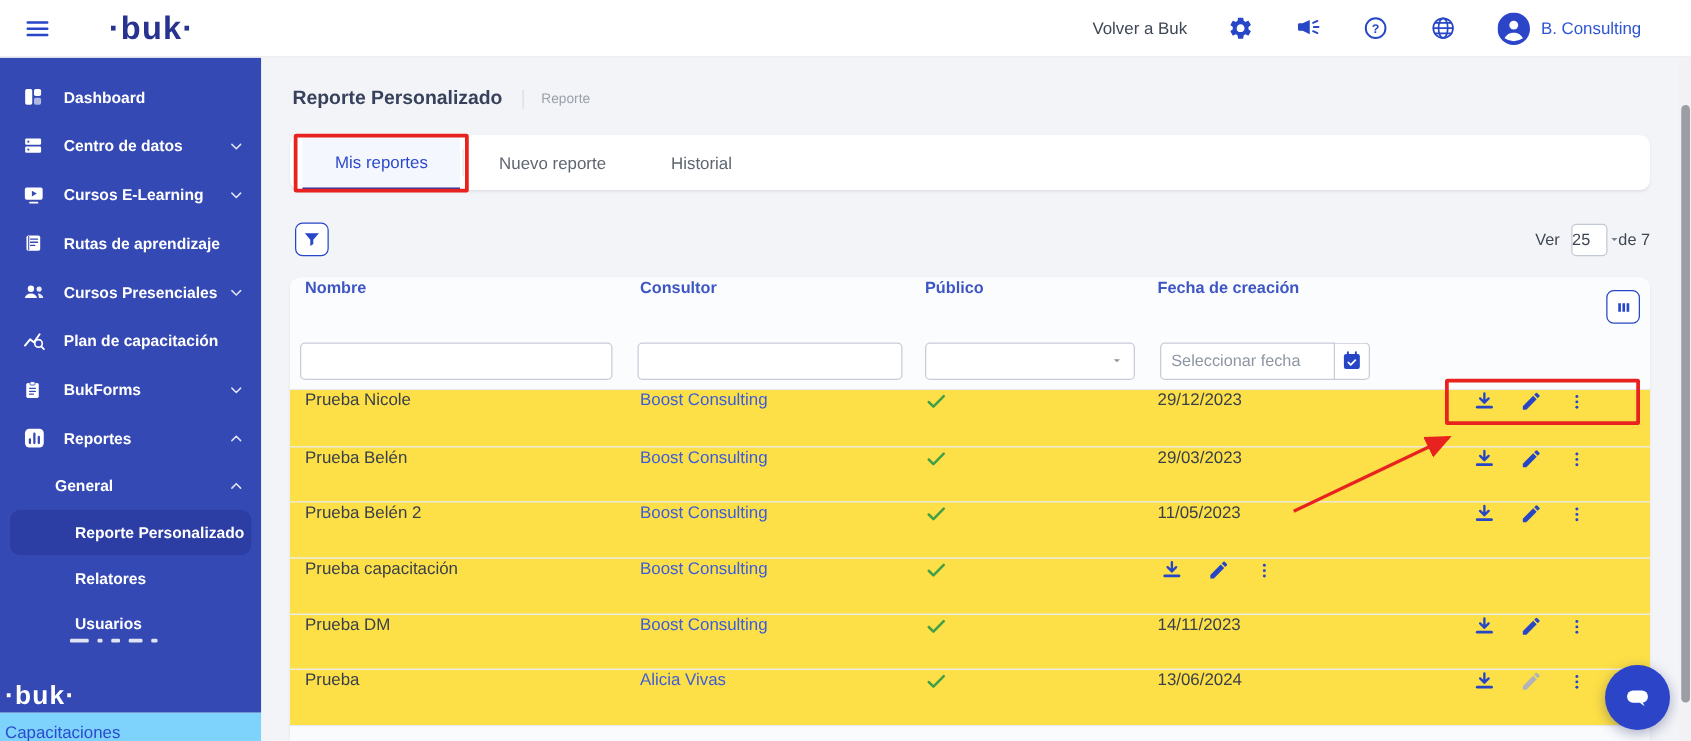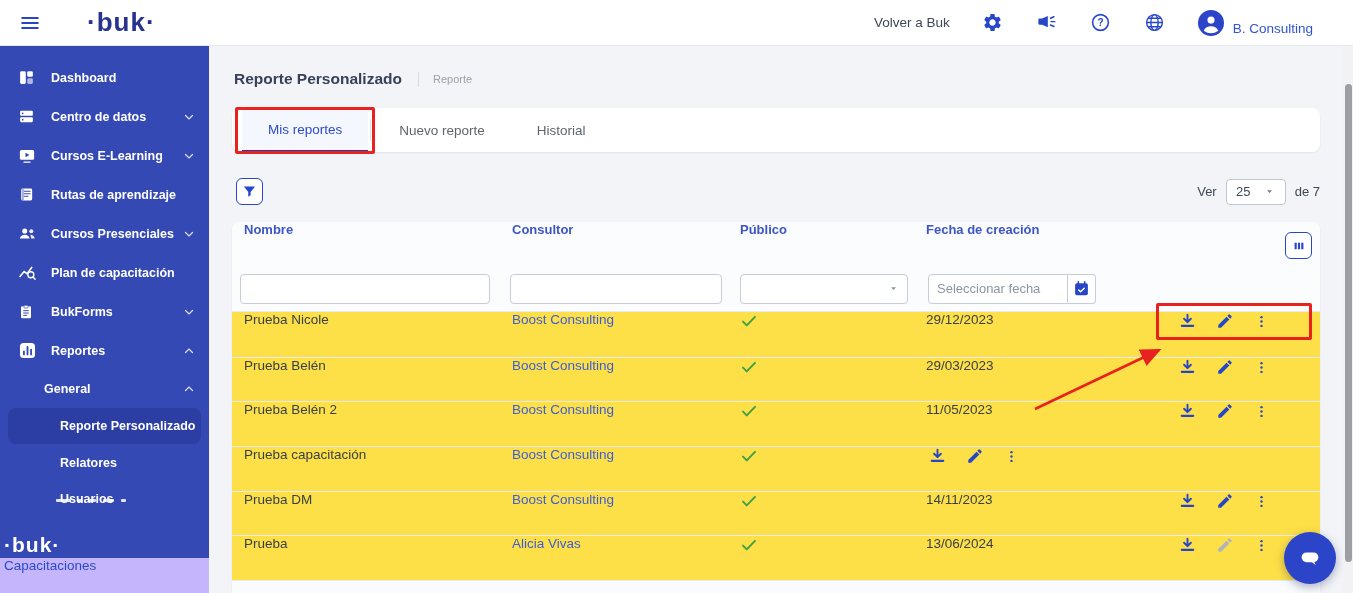--- a/index.html
+++ b/index.html
@@ -6,56 +6,56 @@
   html,body{width:1353px;height:593px;overflow:hidden}
   body{font-family:"Liberation Sans","DejaVu Sans",sans-serif;background:#f3f4f7;position:relative;color:#3f4654}
 
   
   .topbar{position:absolute;top:0;left:0;right:0;height:46px;background:#fff;border-bottom:1px solid #e7e9ee;display:flex;align-items:center;z-index:20}
   .hamburger{color:#2746c8;margin-left:18px;width:24px;height:24px;cursor:pointer;display:flex;align-items:center;justify-content:center}
   .brand{color:#27338f;font-size:26px;font-weight:700;letter-spacing:1px;margin-left:45px}
   .top-right{margin-left:auto;display:flex;align-items:center;gap:32px;margin-right:40px}
   .back-link{font-size:13.5px;color:#3f4654}
   .tbicon{color:#2746c8;width:22px;height:22px;display:flex;align-items:center;justify-content:center;cursor:pointer}
-  .account{display:flex;align-items:flex-end;gap:9px;cursor:pointer}
+  .account{display:flex;align-items:center;gap:9px;cursor:pointer}
   .account .avatar{width:26px;height:26px;color:#2b44c8;display:flex}
   .account .acct-name{color:#2f55d4;font-size:13.5px}
 
   
   .shell{position:absolute;top:46px;left:0;right:0;bottom:0;display:flex}
   .leftcol{width:209px;display:flex;flex-direction:column;flex:none}
   .sidebar{flex:1;background:#3549b4;position:relative;overflow:hidden;padding-top:12px}
   .sitem{display:flex;align-items:center;height:39px;padding:0 14px 0 18px;color:#fff;font-size:12.5px;font-weight:700;cursor:pointer;white-space:nowrap}
   .sitem .sicon{width:20px;height:18px;margin-right:13px;display:flex;align-items:center;color:#fff;flex:none}
   .sitem .schev{margin-left:auto;opacity:.85;display:flex;width:12px}
   .sitem.lvl2{padding-left:44px;height:37px}
   .sitem.lvl3{padding-left:60px;height:36px;font-weight:700}
   .sitem.active{background:#2c3da3;border-radius:8px;margin:1px 8px;padding-left:52px}
   .clipped{position:absolute;left:56px;bottom:56px;display:flex;align-items:center}
   .clipped span{display:inline-block;height:3px;background:rgba(255,255,255,.85);margin-right:7px;border-radius:1px}
   .side-logo{position:absolute;left:4px;bottom:1px;color:#fff;font-size:21px;font-weight:700;letter-spacing:1px}
-  .side-foot{height:35px;background:#c4b5fd;display:flex;align-items:flex-start;padding-left:4px}
+  .side-foot{height:23px;background:#7dd3fc;display:flex;align-items:flex-end;padding-left:4px}
   .side-foot span{color:#2b4bcb;font-size:13.5px}
 
   
   .main{flex:1;position:relative;background:#f3f4f7;overflow:hidden}
   .page-head{position:absolute;left:25px;top:24px;display:flex;align-items:center}
   .page-title{font-size:15.5px;font-weight:700;color:#37415c}
   .crumb-sep{width:1px;height:15px;background:#d8dbe2;margin:0 14px 0 16px}
   .crumb{font-size:11px;color:#9ba1ab}
 
   .tabcard{position:absolute;left:23px;top:62px;width:1088px;height:44px;background:#fff;border-radius:8px;box-shadow:0 1px 2px rgba(20,30,60,.08);display:flex;align-items:stretch;padding-left:10px}
   .tab{display:flex;align-items:center;padding:0 26px;font-size:13.5px;color:#5f6670;cursor:pointer;position:relative}
   .tab.active{color:#2b4bcb;background:#f5f7fe;border-bottom:2px solid #2438a6}
   .tab .anno{position:absolute;left:-7px;right:-7px;top:-1px;bottom:-4px;border:3px solid #e8221e;border-radius:2px;pointer-events:none;z-index:5}
   .tabsep{width:1px;background:#e3e6ec;margin:11px 2px}
 
   .filter-btn{position:absolute;left:27px;top:132px;width:27px;height:27px;background:#fff;border:1.5px solid #2746c8;border-radius:6px;color:#2746c8;display:flex;align-items:center;justify-content:center;cursor:pointer}
   .ver-group{position:absolute;top:132px;right:33px;height:27px;display:flex;align-items:center;gap:9px;font-size:13px;color:#3f4654}
-  .psize{width:60px;height:26px;border:1px solid #c2c8d2;border-radius:4px;background:#fff;display:flex;align-items:center;justify-content:center;gap:14px;cursor:pointer}
+  .psize{width:29px;height:26px;border:1px solid #c2c8d2;border-radius:4px;background:#fff;display:flex;align-items:center;justify-content:space-between;gap:14px;cursor:pointer}
   .psize .caret{color:#7a818c;width:11px;display:flex}
 
   .tablecard{position:absolute;left:23px;top:176px;width:1088px;height:382px;background:#fff;border-radius:8px 8px 0 0;box-shadow:0 1px 2px rgba(20,30,60,.08)}
   .thead{height:44px;display:flex;background:#fbfcfe;border-radius:8px 8px 0 0}
   .thead .hcell{font-size:13px;color:#3e56c4;font-weight:700}
   .tfilters{height:46px;display:flex;align-items:center;background:#fbfcfe;border-bottom:1px solid #e8eaf0}
   .c1{width:268px;padding-left:12px}.c2{width:230px;padding-left:12px}.c3{width:186px;padding-left:10px}.c4{width:250px;padding-left:10px}.c5{flex:1;padding-left:12px}
   .fin{height:30px;border:1px solid #c7ccd9;border-radius:4px;background:#fff;font-family:inherit;font-size:13px;color:#3f4654;padding:0 8px;outline:none}
   .fin::placeholder{color:#8d95a3}
   .in-nombre{width:250px}.in-consultor{width:212px}

